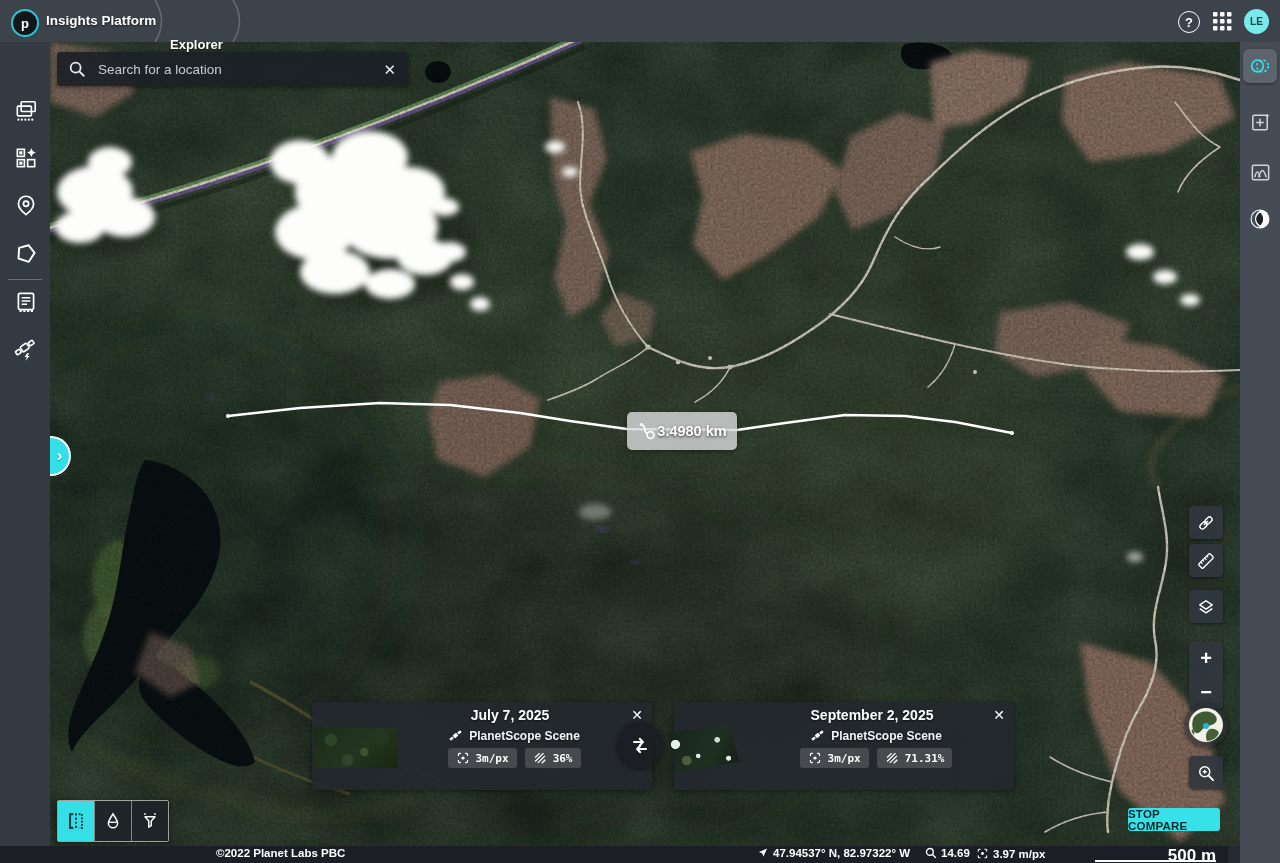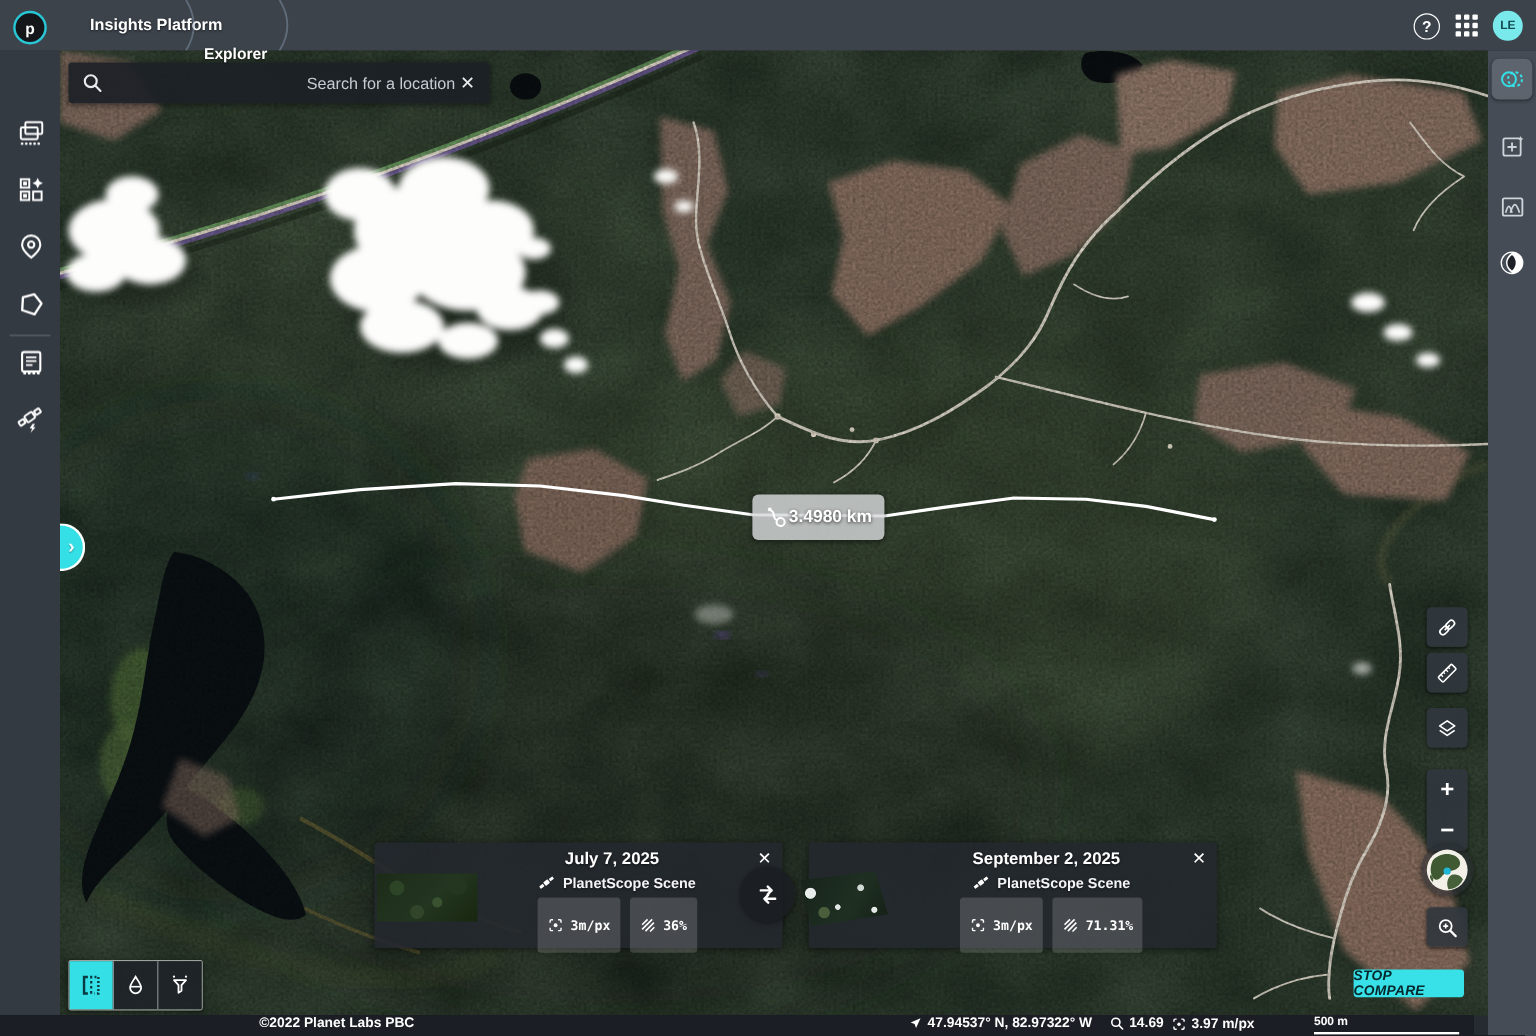--- a/index.html
+++ b/index.html
@@ -1,84 +1,84 @@
 <!DOCTYPE html>
 <html><head>
 <meta charset="utf-8">
 <style>
   html,body{margin:0;padding:0;background:#101318;}
   #app{position:relative;width:1280px;height:863px;overflow:hidden;font-family:"Liberation Sans",sans-serif;-webkit-font-smoothing:antialiased;background:#262b31;}
   
   .topbar{position:absolute;left:0;top:0;width:1280px;height:42px;background:#3c434b;z-index:40;}
   .logo{position:absolute;left:11px;top:9px;width:24px;height:24px;border-radius:50%;border:2.5px solid #29c7d6;background:#14161a;color:#fff;font-weight:bold;font-size:13px;display:flex;align-items:center;justify-content:center;cursor:pointer;}
-  .product{position:absolute;left:46px;top:13px;color:#fff;font-size:13.5px;font-weight:bold;text-shadow:0 1px 2px rgba(0,0,0,.6);margin-left:29px;}
+  .product{position:absolute;left:46px;top:13px;color:#fff;font-size:13.5px;font-weight:bold;text-shadow:0 1px 2px rgba(0,0,0,.6);}
   .arc{position:absolute;top:0;height:42px;width:20px;}
   .tab{position:absolute;left:170px;top:13px;color:#fff;font-size:13px;font-weight:bold;cursor:pointer;text-shadow:0 1px 2px rgba(0,0,0,.6);margin-top:24px;}
   .help-btn{position:absolute;left:1178px;top:11px;width:20px;height:20px;border-radius:50%;border:1.8px solid #fff;color:#fff;font-size:13px;font-weight:bold;display:flex;align-items:center;justify-content:center;cursor:pointer;}
   .apps-btn{position:absolute;left:1213px;top:12px;width:19px;height:19px;cursor:pointer;}
   .avatar{position:absolute;left:1244px;top:9px;width:25px;height:25px;border-radius:50%;background:#79e9ec;color:#134a4e;font-size:10px;font-weight:bold;display:flex;align-items:center;justify-content:center;cursor:pointer;}
   
   .leftrail{position:absolute;left:0;top:42px;width:50px;height:804px;background:#343a42;z-index:30;}
   .rail-btn{position:absolute;left:12px;width:27px;height:27px;display:flex;align-items:center;justify-content:center;cursor:pointer;}
   .rail-div{position:absolute;left:8px;width:34px;height:0;border-top:1px solid rgba(255,255,255,.28);}
   
   .rightrail{position:absolute;left:1240px;top:42px;width:40px;height:821px;background:#454c55;z-index:30;}
   .rrail-btn{position:absolute;left:3px;width:34px;height:34px;border-radius:6px;display:flex;align-items:center;justify-content:center;cursor:pointer;}
   .rrail-btn.active{background:#5d646e;box-shadow:0 1px 3px rgba(0,0,0,.4);}
   
   .map{position:absolute;left:50px;top:42px;width:1190px;height:804px;background:#1e2b20;z-index:1;cursor:crosshair;}
   .map svg{display:block;}
   
   .search{position:absolute;left:57px;top:52px;width:351px;height:34px;background:rgba(28,32,38,.93);border-radius:3px;display:flex;align-items:center;z-index:20;box-shadow:0 1px 5px rgba(0,0,0,.5);}
-  .search input{flex:1;background:transparent;border:none;outline:none;color:#84cc16;font-size:13.5px;font-family:"Liberation Sans",sans-serif;padding:0 4px;text-align:right;}
+  .search input{flex:1;background:transparent;border:none;outline:none;color:#84cc16;font-size:13.5px;font-family:"Liberation Sans",sans-serif;padding:0 4px;}
   .search input::placeholder{color:#c6ccd3;}
   .search .sicon{margin:0 8px 0 11px;flex:0 0 auto;}
   .search .xbtn{flex:0 0 auto;margin-right:12px;color:#e8ebee;font-size:15px;cursor:pointer;line-height:1;}
   
   .handle{position:absolute;left:50px;top:436px;width:19px;height:36px;background:#35dfe6;border:2px solid #fff;border-left:none;border-radius:0 20px 20px 0;display:flex;align-items:center;justify-content:center;color:#eafcfd;font-size:17px;font-weight:bold;cursor:pointer;z-index:20;text-shadow:0 1px 1px rgba(0,0,0,.4);}
   
   .measure-tip{position:absolute;left:627px;top:412px;width:110px;height:38px;background:rgba(214,216,218,.82);border-radius:5px;display:flex;align-items:center;justify-content:center;gap:0;z-index:15;box-shadow:0 1px 4px rgba(0,0,0,.45);}
   .measure-tip .mval{color:#fff;font-size:14.5px;font-weight:bold;text-shadow:0 1px 3px rgba(0,0,0,.75);}
   
   .tool-btn{position:absolute;left:1189px;width:34px;height:33px;background:rgba(49,55,62,.92);border-radius:4px;display:flex;align-items:center;justify-content:center;cursor:pointer;z-index:20;box-shadow:0 1px 3px rgba(0,0,0,.5);}
   .zoomgroup{position:absolute;left:1189px;top:641px;width:34px;height:68px;background:rgba(49,55,62,.92);border-radius:4px;z-index:20;box-shadow:0 1px 3px rgba(0,0,0,.5);}
   .zbtn{width:34px;height:34px;display:flex;align-items:center;justify-content:center;color:#fff;font-size:20px;font-weight:bold;cursor:pointer;line-height:1;}
   .globe-btn{position:absolute;left:1184px;top:703px;width:44px;height:44px;border-radius:50%;z-index:21;cursor:pointer;background:rgba(40,44,50,.55);display:flex;align-items:center;justify-content:center;box-shadow:0 1px 4px rgba(0,0,0,.5);}
   
   .card{position:absolute;top:702px;width:340px;height:88px;background:rgba(36,40,47,.9);border-radius:3px;z-index:18;box-shadow:0 1px 5px rgba(0,0,0,.45);}
   .card .cdate{position:absolute;left:84px;right:28px;top:5px;text-align:center;color:#fff;font-size:14px;font-weight:bold;text-shadow:0 1px 2px rgba(0,0,0,.6);}
   .card .cx{position:absolute;right:9px;top:6px;color:#fff;font-size:14px;cursor:pointer;line-height:1;}
   .card .ctype{position:absolute;left:84px;right:20px;top:26px;display:flex;align-items:center;justify-content:center;gap:6px;color:#f2f4f6;font-size:12px;font-weight:bold;text-shadow:0 1px 2px rgba(0,0,0,.6);}
   .card .cbadges{position:absolute;left:84px;right:20px;top:46px;display:flex;align-items:center;justify-content:center;gap:8px;}
-  .badge{display:inline-flex;align-items:center;gap:6px;background:rgba(255,255,255,.16);border-radius:3px;padding:16px 8px;color:#fff;font-family:"DejaVu Sans Mono",monospace;font-size:11px;font-weight:bold;}
+  .badge{display:inline-flex;align-items:center;gap:6px;background:rgba(255,255,255,.16);border-radius:3px;padding:3px 8px;color:#fff;font-family:"DejaVu Sans Mono",monospace;font-size:11px;font-weight:bold;}
   .thumb{position:absolute;left:2px;top:26px;width:84px;height:40px;background:
     radial-gradient(circle at 20% 30%,#2e4426 0 8%,transparent 9%),
     radial-gradient(circle at 60% 60%,#3a5230 0 7%,transparent 8%),
     radial-gradient(circle at 80% 25%,#24361f 0 10%,transparent 11%),
     radial-gradient(circle at 40% 80%,#31452a 0 9%,transparent 10%),
     linear-gradient(135deg,#1c2b18,#233620 55%,#18260f);}
   .thumb2{position:absolute;left:-10px;top:24px;width:76px;height:46px;clip-path:polygon(4% 16%,86% 0%,100% 78%,16% 100%);background:
     radial-gradient(circle at 15% 40%,#e8ecea 0 6%,transparent 7%),
     radial-gradient(circle at 45% 65%,#dfe5e2 0 4%,transparent 5%),
     radial-gradient(circle at 70% 30%,#cfd8d4 0 4%,transparent 5%),
     radial-gradient(circle at 30% 75%,#4a5e3c 0 7%,transparent 8%),
     radial-gradient(circle at 85% 70%,#e4e8e6 0 3%,transparent 4%),
     linear-gradient(120deg,#16211a,#1f3022 60%,#141e16);}
   .swap{position:absolute;left:617px;top:722px;width:46px;height:46px;border-radius:50%;background:rgba(26,29,34,.85);display:flex;align-items:center;justify-content:center;cursor:pointer;z-index:18;box-shadow:0 1px 4px rgba(0,0,0,.5);}
   
   .modebar{position:absolute;left:57px;top:800px;display:flex;border:1px solid rgba(255,255,255,.55);border-radius:2px;z-index:20;box-shadow:0 1px 4px rgba(0,0,0,.5);}
   .mode-btn{width:36px;height:40px;background:rgba(30,34,40,.88);display:flex;align-items:center;justify-content:center;cursor:pointer;border-left:1px solid rgba(255,255,255,.45);}
   .mode-btn:first-child{border-left:none;}
   .mode-btn.active{background:#35dfe6;}
   
-  .stopcmp{position:absolute;left:1128px;top:808px;width:92px;height:23px;background:#38e1e8;border-radius:3px;color:#06272b;font-size:11.5px;font-weight:bold;display:flex;align-items:center;justify-content:center;cursor:pointer;z-index:20;letter-spacing:.2px;font-style:italic;}
+  .stopcmp{position:absolute;left:1128px;top:808px;width:92px;height:23px;background:#38e1e8;border-radius:3px;color:#06272b;font-size:11.5px;font-weight:bold;display:flex;align-items:center;justify-content:center;cursor:pointer;z-index:20;letter-spacing:.2px;}
   
   .footer{position:absolute;left:0;top:846px;width:1228px;height:17px;background:#1b1f25;z-index:35;color:#fff;font-size:11.5px;font-weight:bold;}
   .footer .fitem{position:absolute;top:1px;display:flex;align-items:center;gap:4px;white-space:nowrap;margin-left:48px;}
-  .scalebar{position:absolute;left:1095px;top:0px;width:121px;height:14px;border-bottom:2px solid #fff;text-align:left;color:#fff;font-size:10px;font-weight:bold;}
+  .scalebar{position:absolute;left:1095px;top:0px;width:121px;height:14px;border-bottom:2px solid #fff;text-align:right;color:#fff;font-size:17px;font-weight:bold;}
   svg{overflow:visible;}
 </style>
 </head>
 <body>
 
 <div id="app">
 
   <div class="map">
     <svg width="1190" height="804" viewBox="0 0 1190 804">
       <defs>

